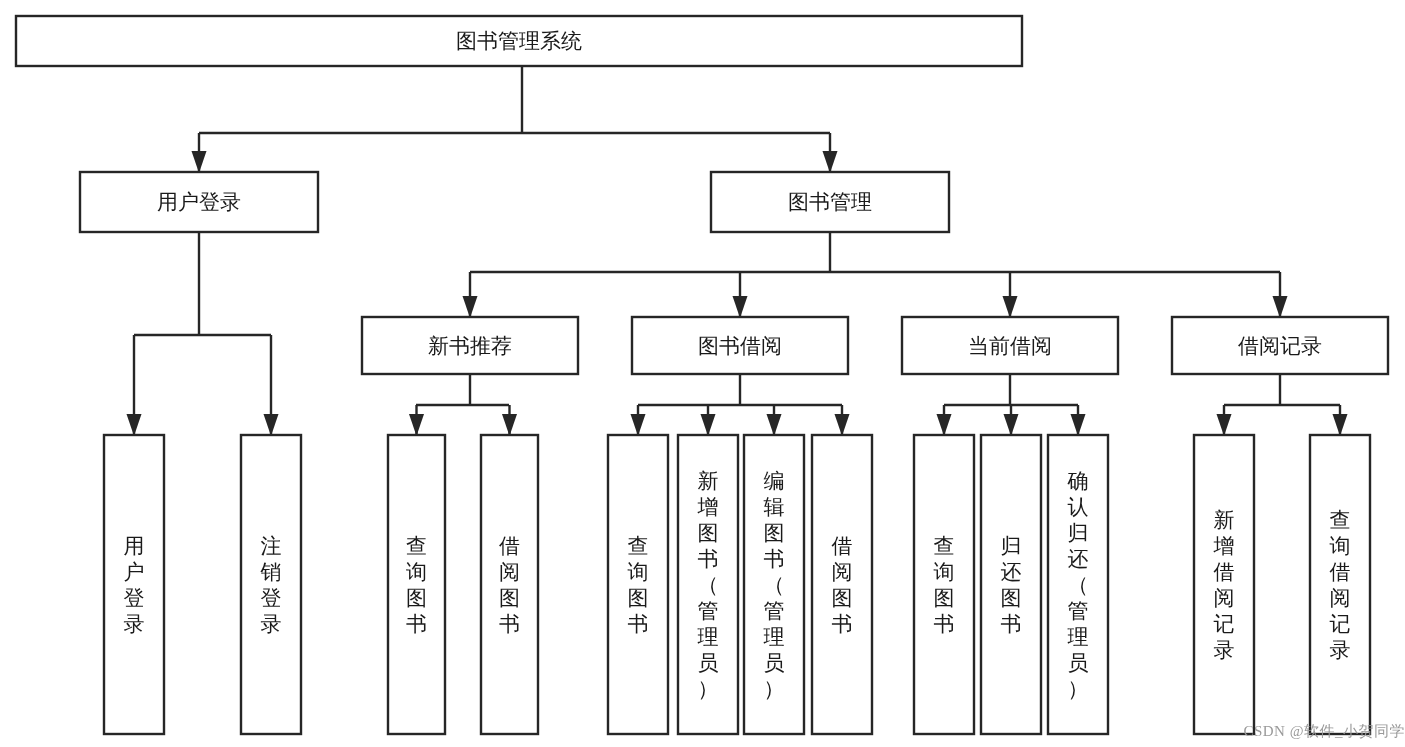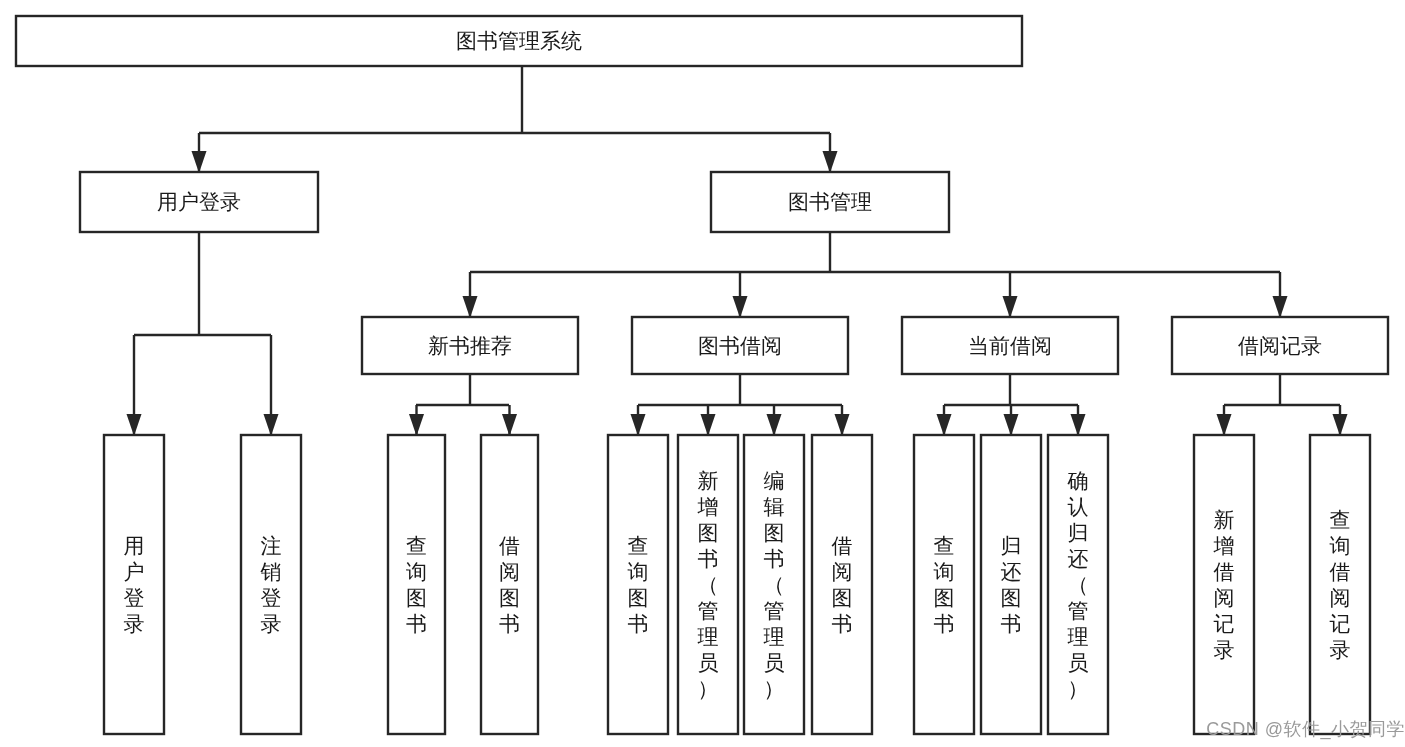--- a/index.html
+++ b/index.html
@@ -54,22 +54,22 @@
   .node-label-v {
     font-family: "DejaVu Sans", "Liberation Sans", sans-serif;
     font-size: 21px;
     fill: #1a1a1a;
     text-anchor: middle;
   }
   .watermark {
     position: absolute;
     right: 8px;
     bottom: 6px;
-    font-family: Liberation Sans, sans-serif;
-    font-size: 18px;
+    font-family: Liberation Serif, serif;
+    font-size: 15px;
     color: #9a9a9a;
     white-space: nowrap;
     letter-spacing: 0.5px;
     user-select: none;
   }
 </style>
 </head>
 <body>
 
 <div id="diagram-root">

